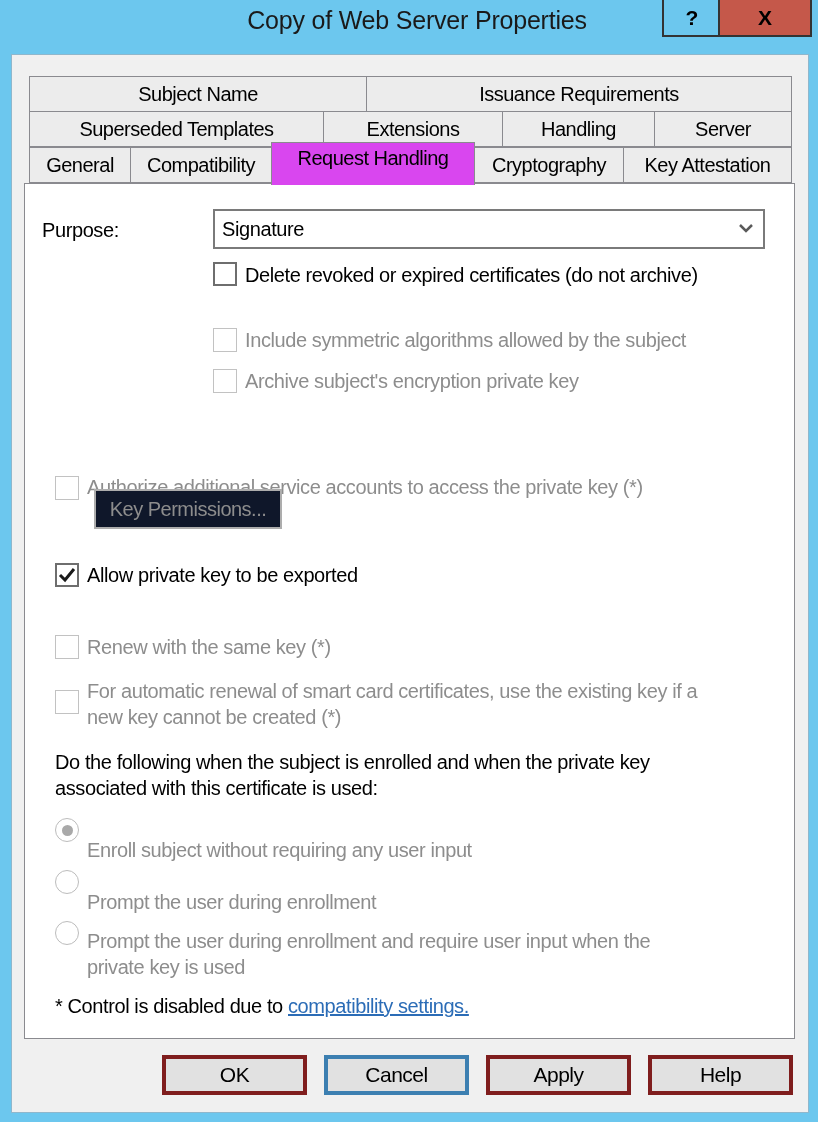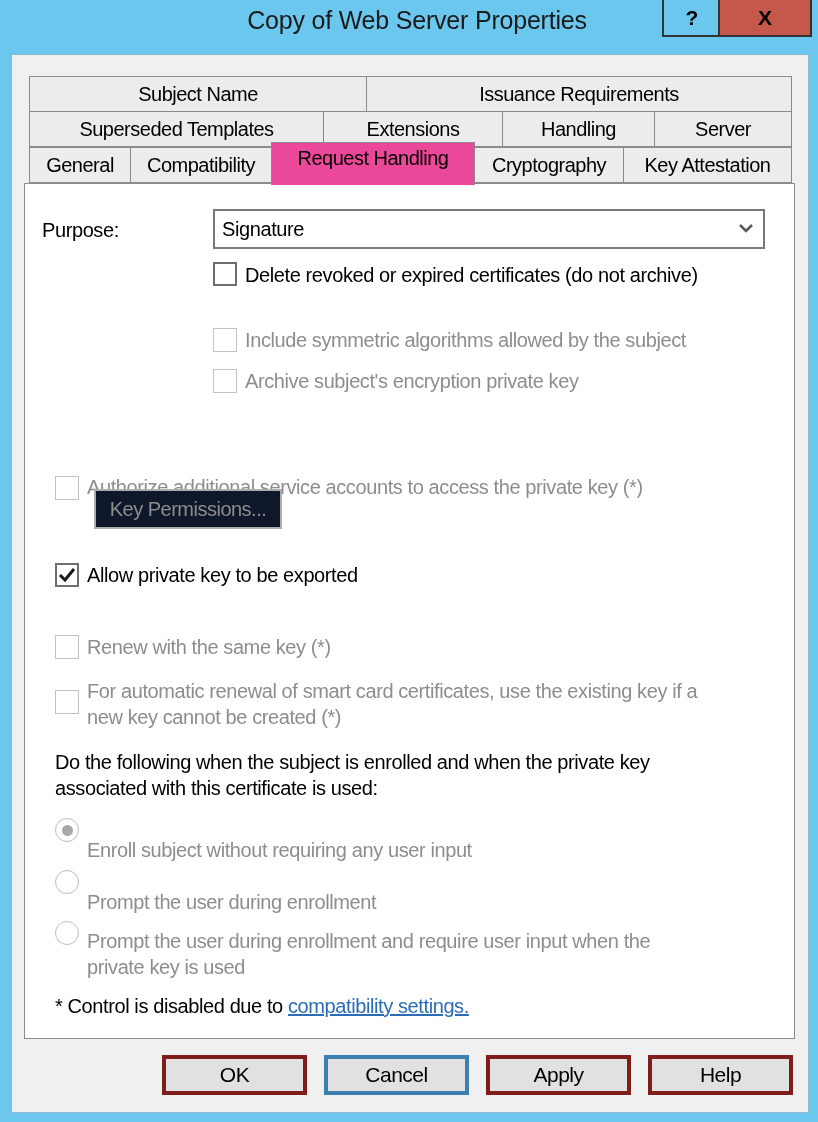--- a/index.html
+++ b/index.html
@@ -33,21 +33,21 @@
   }
   .tab {
     position: absolute; height: 36px;
     background: #ececec;
     border: 1px solid #8a8a8f;
     display: flex; align-items: center; justify-content: center;
     font-size: 20px; color: #000; white-space: nowrap;
     letter-spacing: -0.5px;
   }
   .tab.active {
-    background: #ec4899; z-index: 3; border-bottom: none;
+    background: #d946ef; z-index: 3; border-bottom: none;
     align-items: flex-start; padding-top: 4px;
   }
   .panel {
     position: absolute; left: 12px; top: 128px; width: 771px; height: 856px;
     background: #fff; border: 1px solid #8a8a8f; z-index: 2;
   }
   .abs { position: absolute; }
   .lbl { font-size: 20px; letter-spacing: -0.4px; white-space: nowrap; }
   .dis { color: #8d8d8d; margin-top: 20px; }
   .cb {

